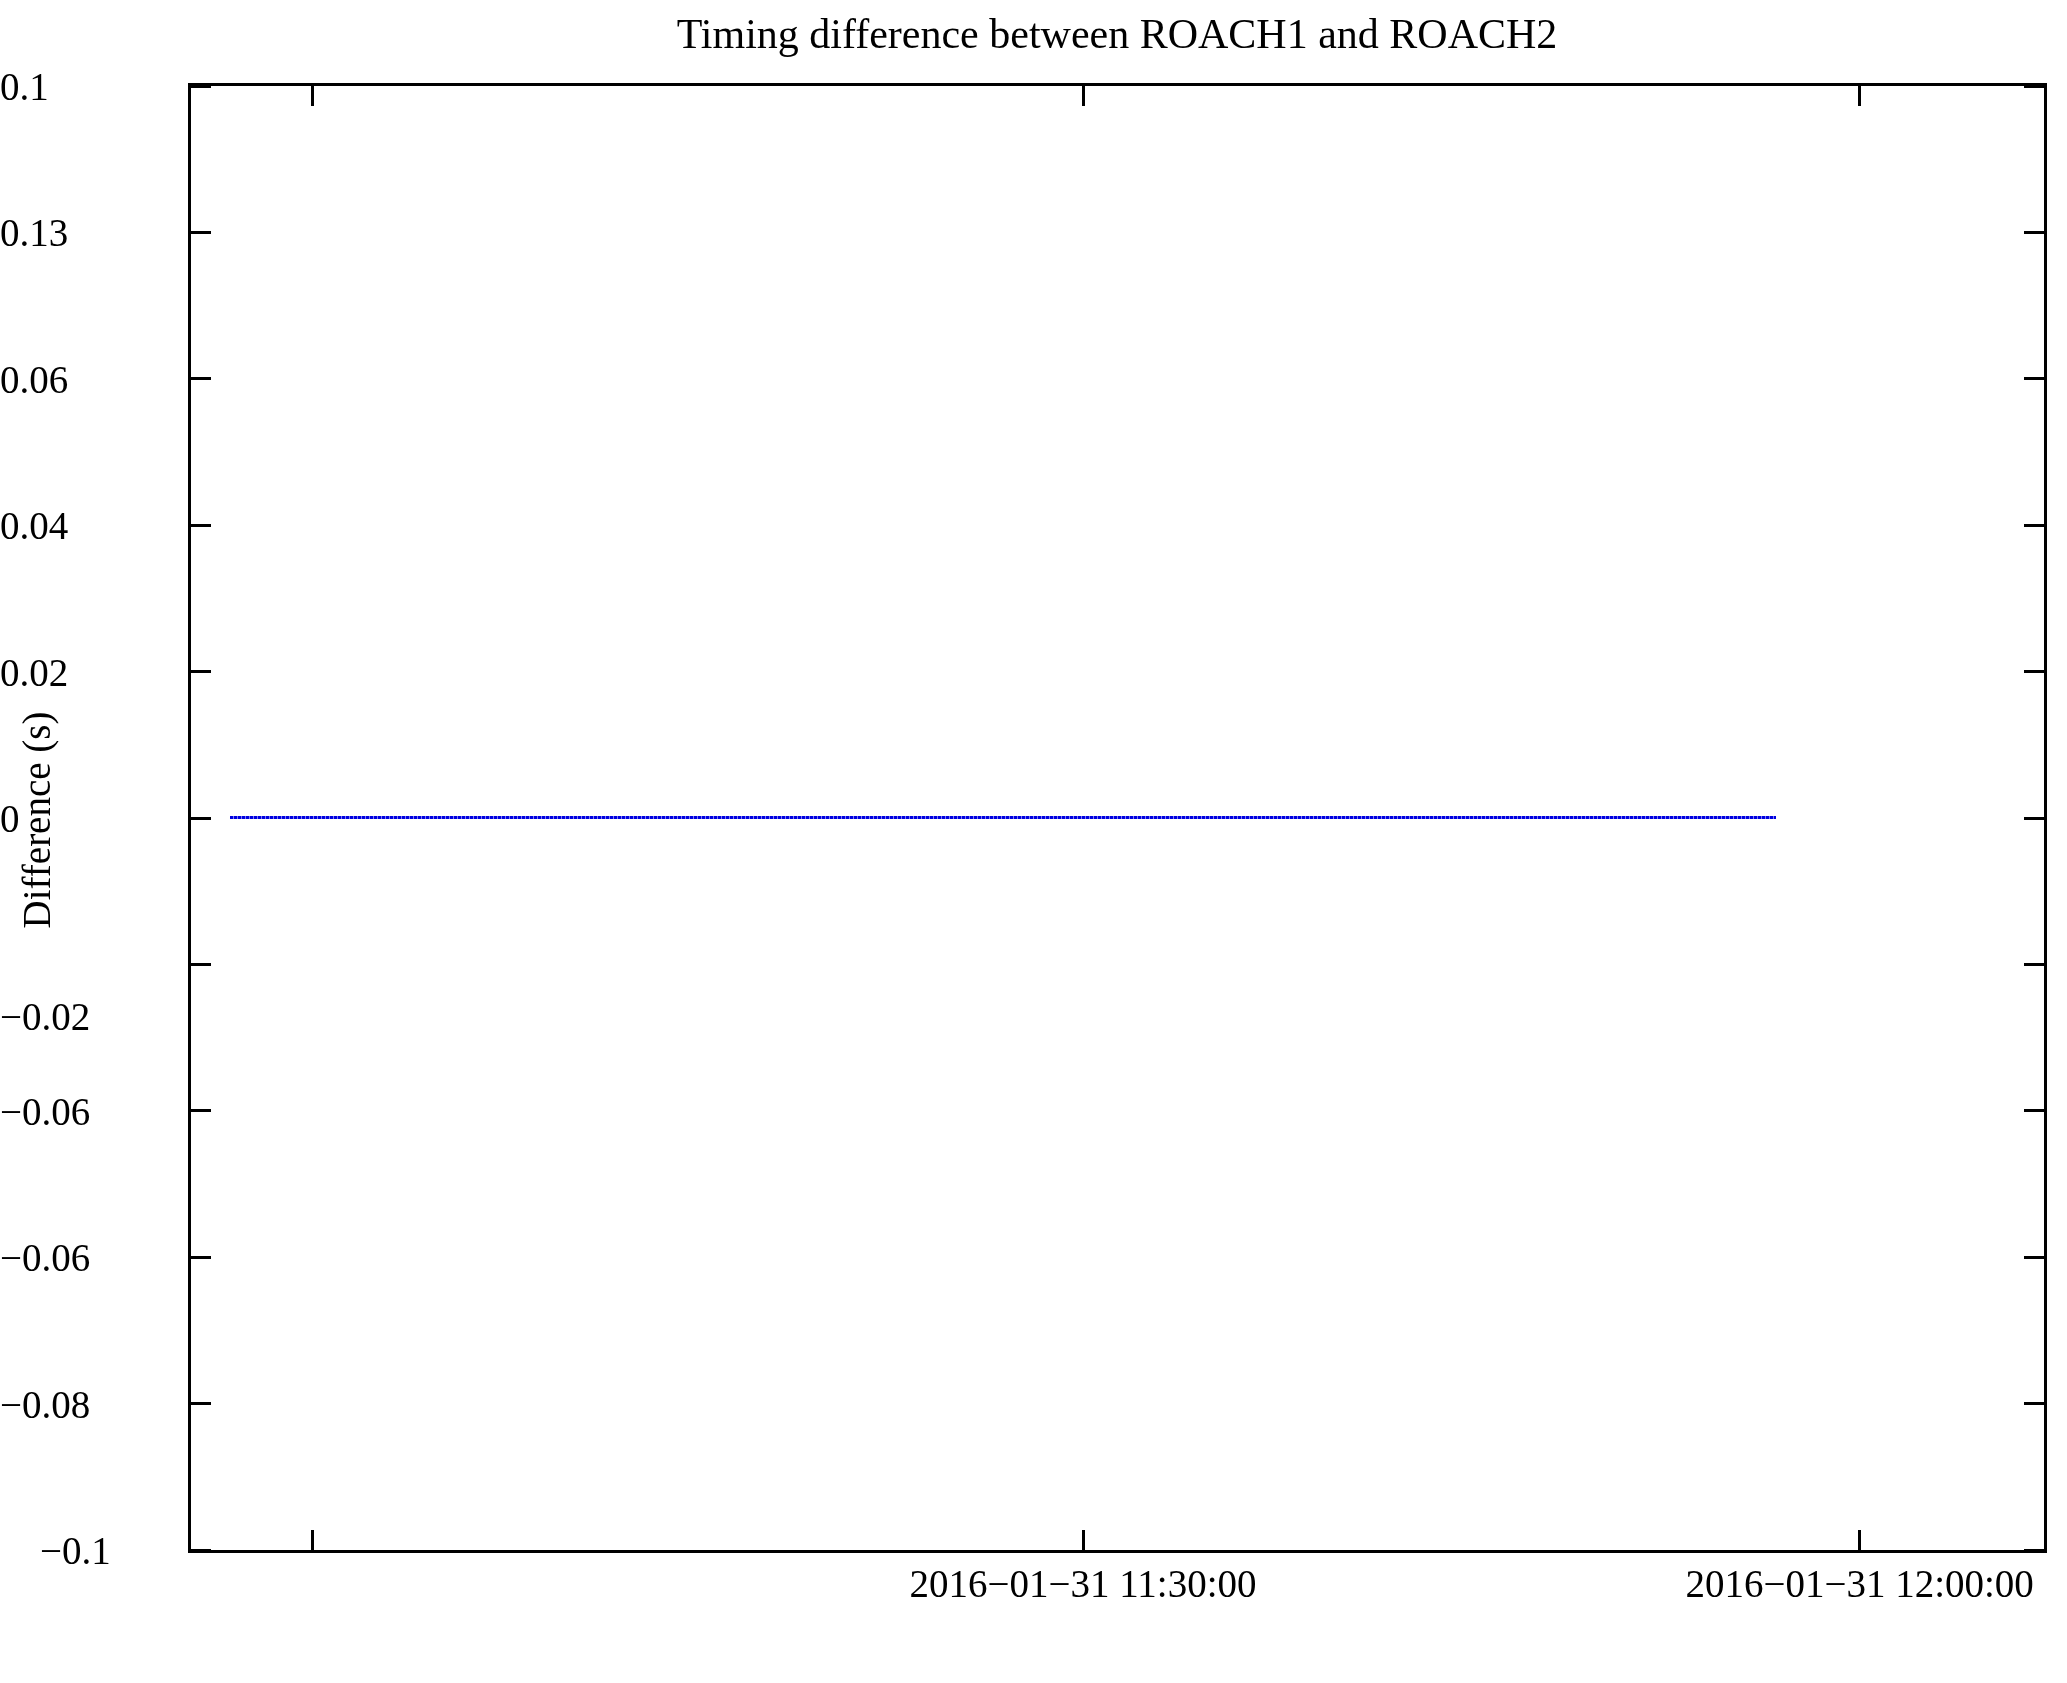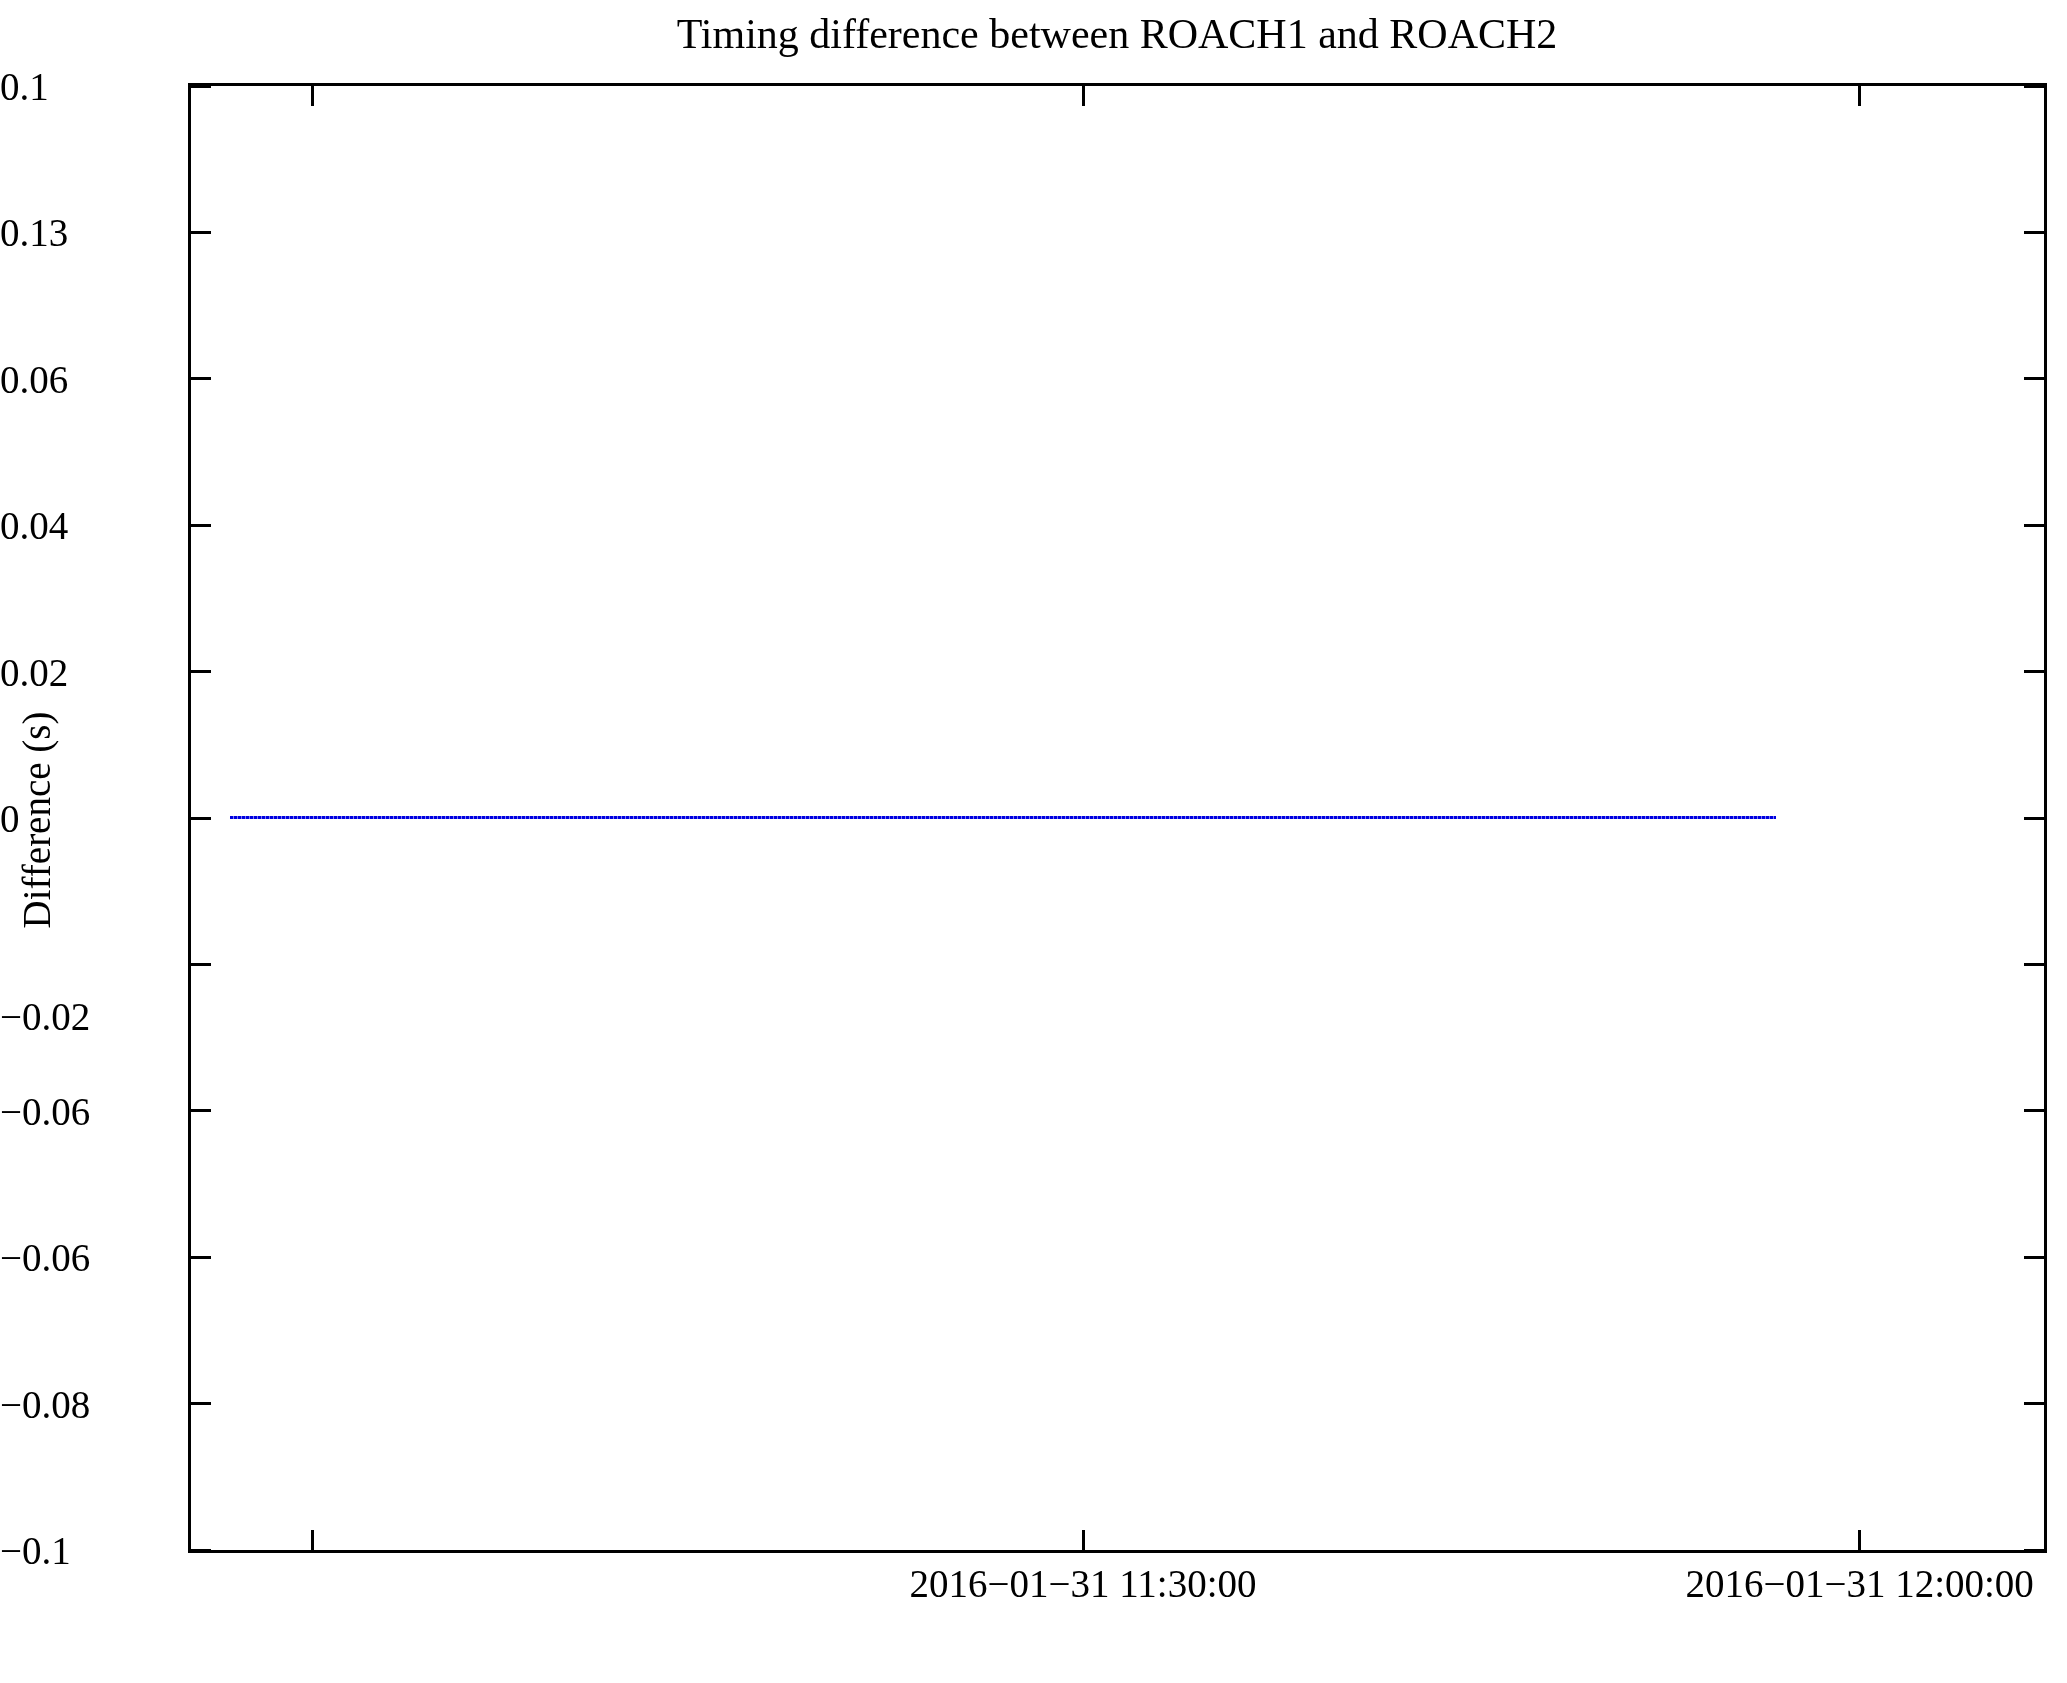--- a/index.html
+++ b/index.html
@@ -120,16 +120,16 @@
 <div class="y-tick-label" style="top: 86px;">0.1</div>
     <div class="y-tick-label" style="top: 232.4px;">0.13</div>
     <div class="y-tick-label" style="top: 378.8px;">0.06</div>
     <div class="y-tick-label" style="top: 525.2px;">0.04</div>
     <div class="y-tick-label" style="top: 671.6px;">0.02</div>
     <div class="y-tick-label" style="top: 818px;">0</div>
     <div class="y-tick-label" style="top: 1016px;">−0.02</div>
     <div class="y-tick-label" style="top: 1110.8px;">−0.06</div>
     <div class="y-tick-label" style="top: 1257.2px;">−0.06</div>
     <div class="y-tick-label" style="top: 1403.6px;">−0.08</div>
-    <div class="y-tick-label" style="top: 1550px;">−0.1</div>
+    <div class="y-tick-label" style="top: 1550px; padding-left: 40px;">−0.1</div>
     <div class="x-tick-label" style="left: 1083.03px;">2016−01−31 11:30:00</div>
     <div class="x-tick-label" style="left: 1859.63px;">2016−01−31 12:00:00</div>
   </div>
 
 </body></html>

